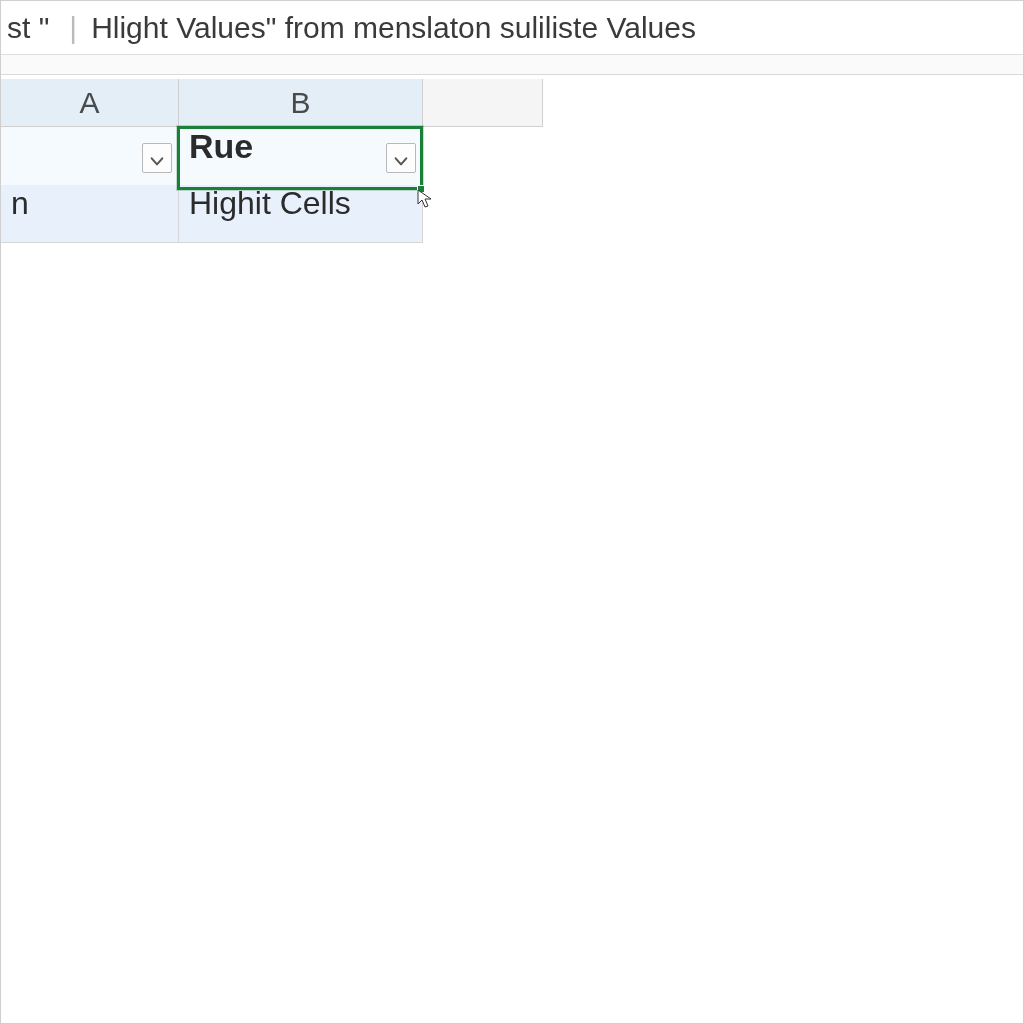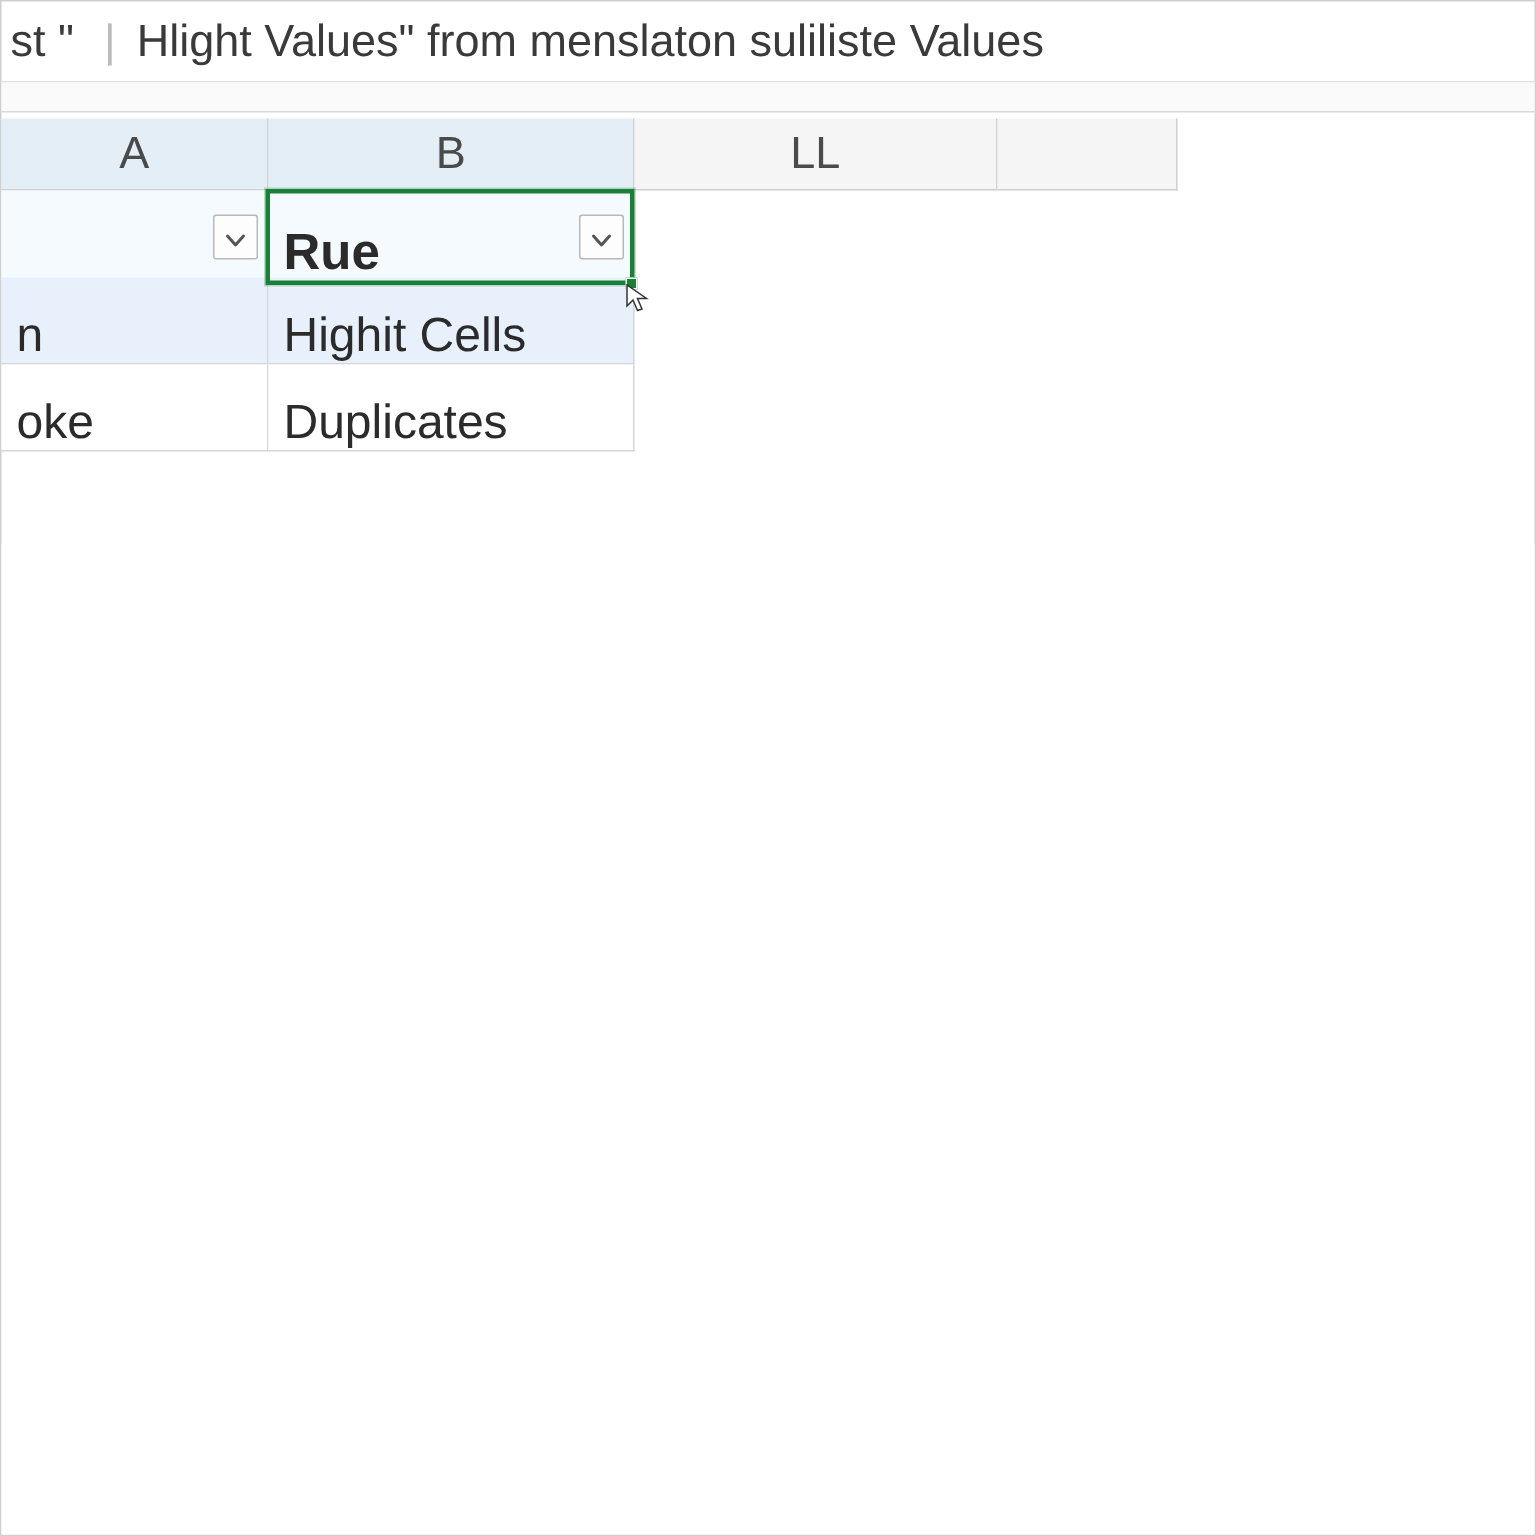--- a/index.html
+++ b/index.html
@@ -82,21 +82,21 @@
     position: relative;
   }
   .row {
     display: flex;
     height: 58px;
   }
   .cell {
     border-right: 1px solid #d6d6d6;
     border-bottom: 1px solid #d6d6d6;
     display: flex;
-    align-items: flex-end;
+    align-items: flex-start;
     padding: 0 10px;
     font-size: 32px;
     color: #2b2b2b;
     background: #fff;
     position: relative;
     overflow: hidden;
   }
   .cell.left-edge {
     border-left: none;
   }
@@ -189,21 +189,20 @@
     <span class="title-seg2">Hlight Values" from menslaton suliliste Values</span>
   </div>
 
   <div class="ribbon-sep"></div>
 
   <div class="grid">
 
     <div class="col-headers">
       <div class="ch colA sel">A</div>
       <div class="ch colB sel">B</div>
-      <div class="ch colLL">LL</div>
       <div class="ch colE"></div>
     </div>
 
     <div class="rows">
 
       <div class="row filter-row">
         <div class="cell colA left-edge header-like">
           <span></span>
           <div class="dd">
             <span>
@@ -228,28 +227,20 @@
       <div class="row">
         <div class="cell colA left-edge sel-row-a">
           <span>n</span>
         </div>
         <div class="cell colB sel-row-a">
           <span>Highit Cells</span>
         </div>
       </div>
 
 
-      <div class="row">
-        <div class="cell colA left-edge">
-          <span>oke</span>
-        </div>
-        <div class="cell colB">
-          <span>Duplicates</span>
-        </div>
-      </div>
 
       <div class="active-cell" style="left:176px; top:-1px; width:246px; height:64px;"></div>
       <div class="fill-handle" style="left:416px; top:58px;"></div>
 
       <div class="cursor" style="left:416px; top:62px;">
         <svg viewBox="0 0 16 20">
           <path d="M1 1 L1 15 L5 11 L8 18 L11 17 L8 10 L14 10 Z" fill="#fff" stroke="#333" stroke-width="1"></path>
         </svg>
       </div>
 

